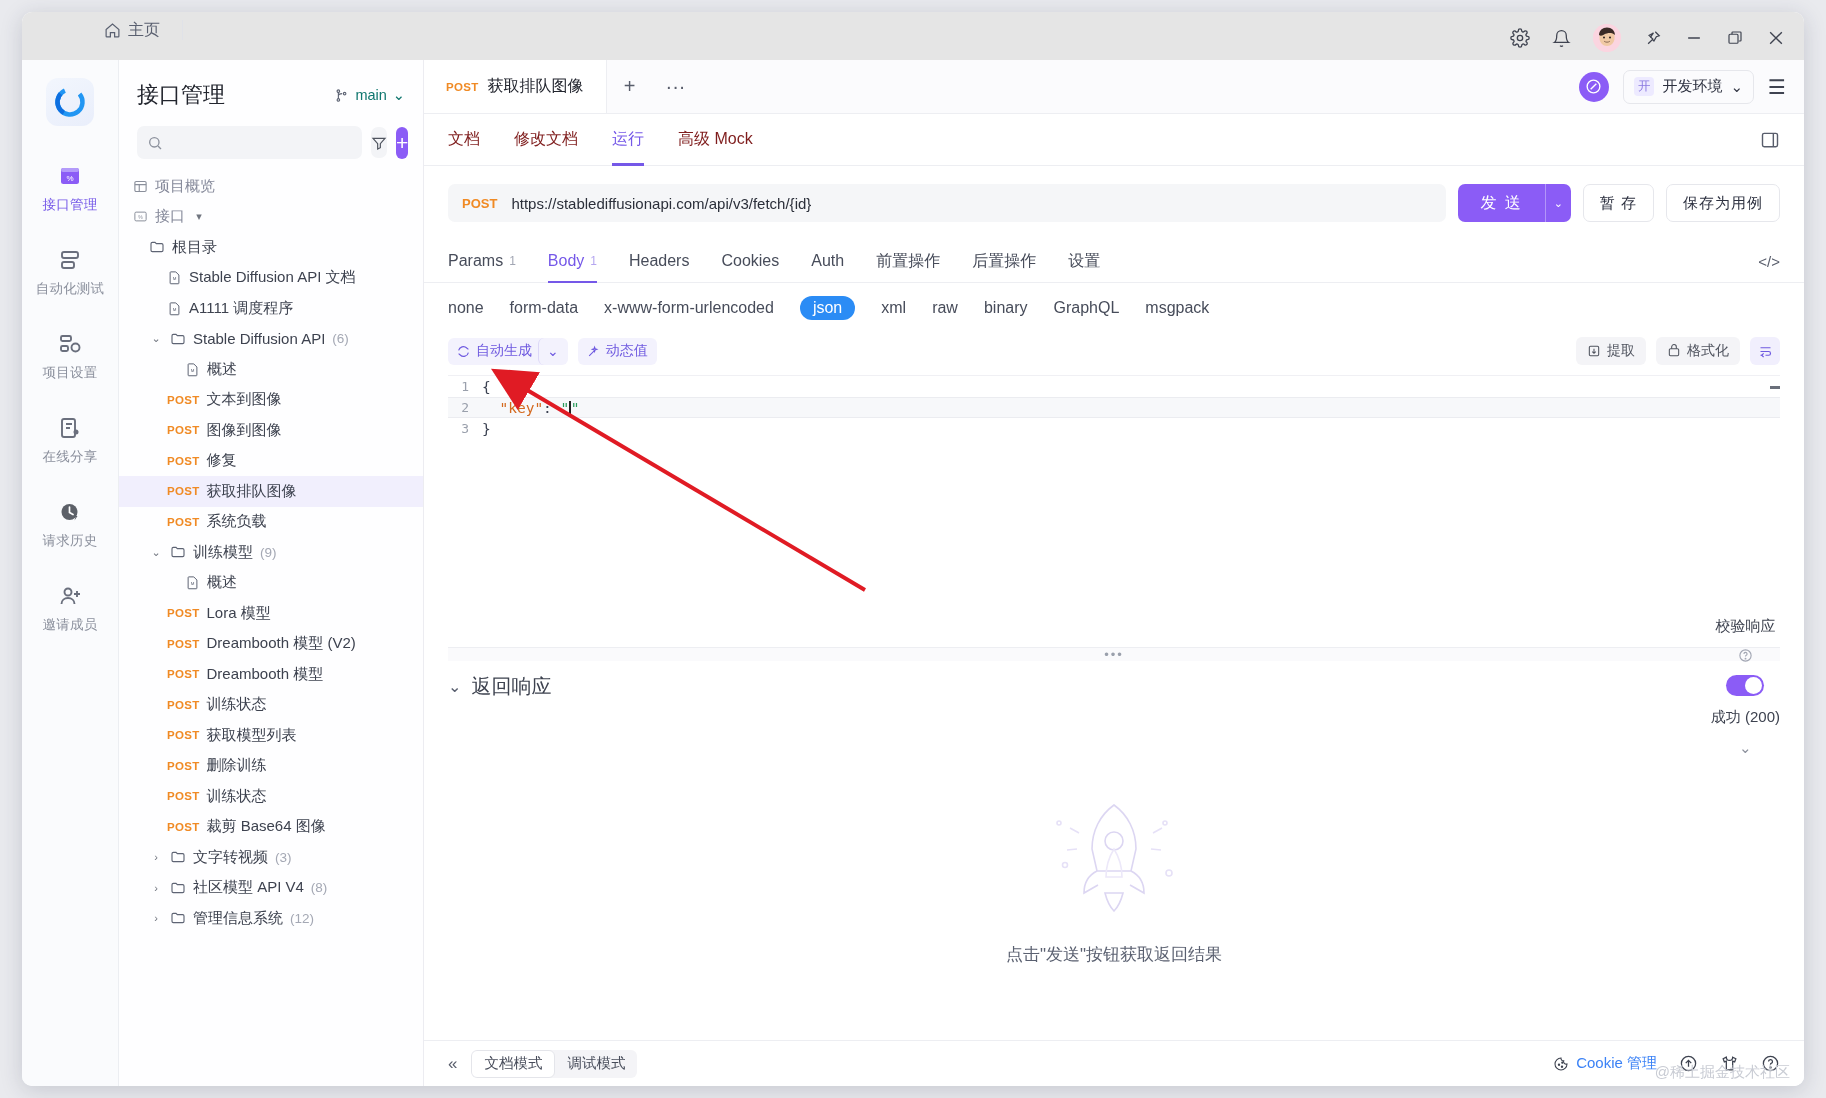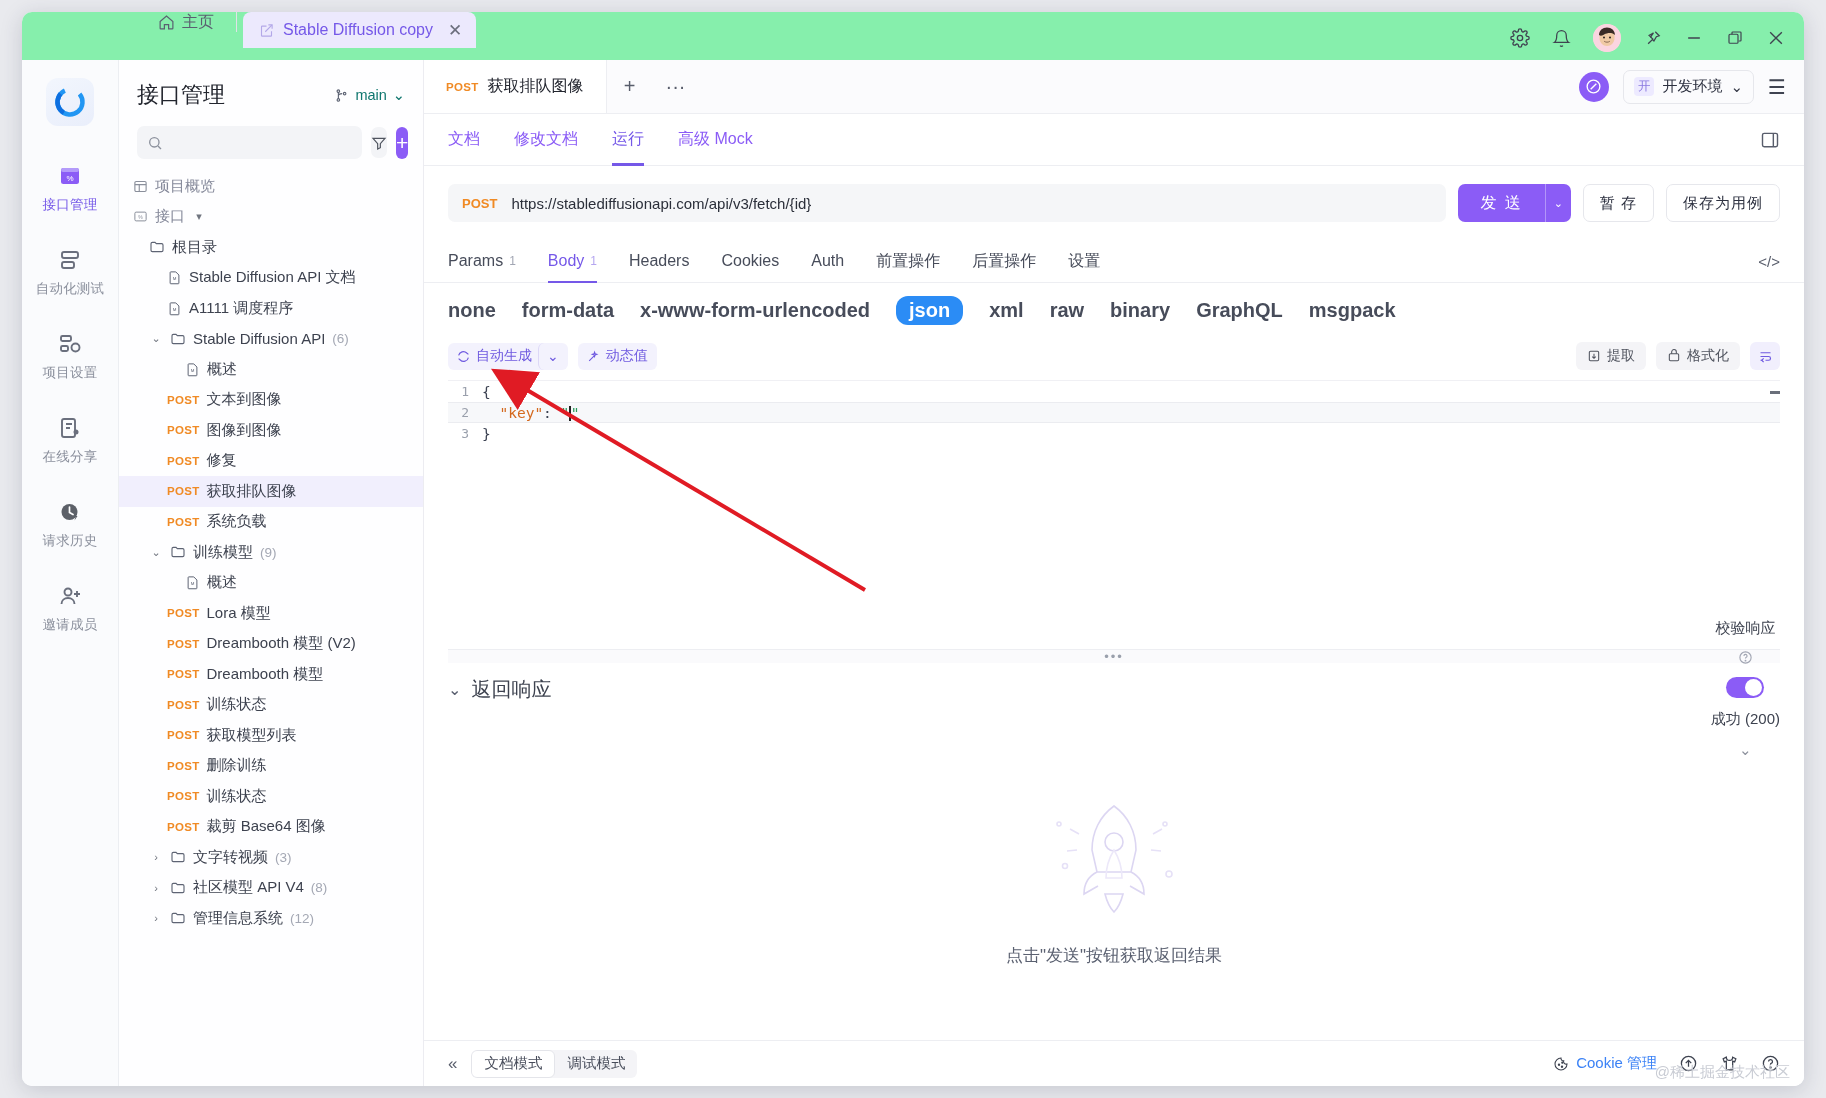--- a/index.html
+++ b/index.html
@@ -17,24 +17,24 @@
     border-radius: 10px;
     box-shadow: 0 4px 22px rgba(40,46,70,.18);
     overflow: hidden;
     display: flex;
     flex-direction: column;
   }
 
   
   .titlebar {
     height: 48px;
-    background: #86efac;
+    background: #e5e5e5;
     display: flex;
-    align-items: flex-start;
-    padding-left: 120px;
+    align-items: center;
+    padding-left: 66px;
     flex: 0 0 48px;
     position: relative;
   }
   .home-tab {
     display: flex; align-items: center; gap: 7px;
     font-size: 16px; color: #5a6070;
     padding: 0 16px 12px 16px;
   }
   .tab-div { width:1px; height:20px; background:#e0e2e8; margin:0 6px 13px 6px;}
   .doc-tab {
@@ -160,21 +160,21 @@
   }
   .env-circle {
     width:30px;height:30px;border-radius:50%;background:#8b5cf6;
     display:flex;align-items:center;justify-content:center;color:#fff;
   }
 
   .sub-tabs {
     height: 52px; display:flex; align-items:center; gap: 34px;
     padding: 0 24px; border-bottom:1px solid #edeef2;
   }
-  .sub-tab { font-size:16px; color:#8b5cf6; height:52px; display:flex;align-items:center; position:relative; }
+  .sub-tab { font-size:16px; color:#7f1d1d; height:52px; display:flex;align-items:center; position:relative; }
   .sub-tab.active { color:#7558e8; }
   .sub-tab.active::after {
     content:''; position:absolute; left:0; right:0; bottom:0; height:2.5px; background:#7558e8;
   }
   .panel-toggle { margin-left:auto; color:#585d6b; }
 
   
   .url-row { display:flex; align-items:center; gap:12px; padding: 18px 24px 12px 24px; }
   .url-box {
     flex:1; height:38px; background:#f5f6f8; border-radius:7px;
@@ -196,21 +196,21 @@
   .req-tabs { display:flex; align-items:center; gap:32px; padding: 6px 24px 0 24px; border-bottom:1px solid #edeef2; }
   .req-tab { font-size:16px;color:#474c5a; height:42px; display:flex;align-items:center;gap:6px; position:relative; }
   .req-tab .badge { font-size:12px; color:#a2a6b3; }
   .req-tab.active { color:#7558e8; }
   .req-tab.active .badge { color:#b5a6f0; }
   .req-tab.active::after { content:''; position:absolute; left:0;right:0;bottom:-1px;height:2.5px;background:#7558e8; }
   .code-toggle { margin-left:auto; color:#585d6b; font-size:15px; }
 
   
   .body-types { display:flex; align-items:center; gap: 26px; padding: 13px 24px; }
-  .bt { font-size:20px; color:#474c5a;font-weight:bold; }
+  .bt { font-size:16px; color:#474c5a; }
   .bt.sel { background:#2b8cf5; color:#fff; border-radius:12px; padding: 3px 13px; }
 
   
   .editor-wrap { flex:1; display:flex; flex-direction:column; min-height:0; padding: 0 24px; }
   .editor-toolbar { display:flex; align-items:center; gap:10px; padding: 4px 0 10px 0; }
   .chip {
     background:#f3f2fd; color:#6f5ae0; border-radius:6px; height:27px;
     display:flex;align-items:center;gap:6px; padding:0 9px; font-size:14px;
   }
   .chip.sep { border-left:1px solid #ddd8f7; }
@@ -279,31 +279,20 @@
   <div class="titlebar">
     <div class="home-tab">
       <span>
         <svg width="17" height="17" viewBox="0 0 24 24" fill="none" stroke="#5a6070" stroke-width="1.7">
           <path d="M3 10.5 12 3l9 7.5V20a1 1 0 0 1-1 1h-5v-6H9v6H4a1 1 0 0 1-1-1z"></path>
         </svg>
       </span>
       <span>主页</span>
     </div>
     <div class="tab-div"></div>
-    <div class="doc-tab">
-      <span>
-        <svg width="15" height="15" viewBox="0 0 24 24" fill="none" stroke="#b3a8e8" stroke-width="1.8">
-          <path d="M15 3h6v6"></path>
-            <path d="M10 14 20.5 3.5"></path>
-          <path d="M20 13v7a1 1 0 0 1-1 1H5a1 1 0 0 1-1-1V6a1 1 0 0 1 1-1h7"></path>
-        </svg>
-      </span>
-      <span>Stable Diffusion copy</span>
-      <span class="close">✕</span>
-    </div>
 
     <div class="win-right">
       <span class="ic">
         <svg width="20" height="20" viewBox="0 0 24 24" fill="none" stroke="#3f4350" stroke-width="1.6">
           <circle cx="12" cy="12" r="3.2"></circle>
           <path d="M19.4 15a1.6 1.6 0 0 0 .3 1.8l.1.1a2 2 0 1 1-2.8 2.8l-.1-.1a1.6 1.6 0 0 0-1.8-.3 1.6 1.6 0 0 0-1 1.5V21a2 2 0 1 1-4 0v-.1A1.6 1.6 0 0 0 9 19.4a1.6 1.6 0 0 0-1.8.3l-.1.1a2 2 0 1 1-2.8-2.8l.1-.1a1.6 1.6 0 0 0 .3-1.8 1.6 1.6 0 0 0-1.5-1H3a2 2 0 1 1 0-4h.1A1.6 1.6 0 0 0 4.6 9a1.6 1.6 0 0 0-.3-1.8l-.1-.1a2 2 0 1 1 2.8-2.8l.1.1a1.6 1.6 0 0 0 1.8.3H9a1.6 1.6 0 0 0 1-1.5V3a2 2 0 1 1 4 0v.1a1.6 1.6 0 0 0 1 1.5 1.6 1.6 0 0 0 1.8-.3l.1-.1a2 2 0 1 1 2.8 2.8l-.1.1a1.6 1.6 0 0 0-.3 1.8V9a1.6 1.6 0 0 0 1.5 1H21a2 2 0 1 1 0 4h-.1a1.6 1.6 0 0 0-1.5 1z"></path>
         </svg>
       </span>
       <span class="ic">
         <svg width="19" height="19" viewBox="0 0 24 24" fill="none" stroke="#3f4350" stroke-width="1.6">

